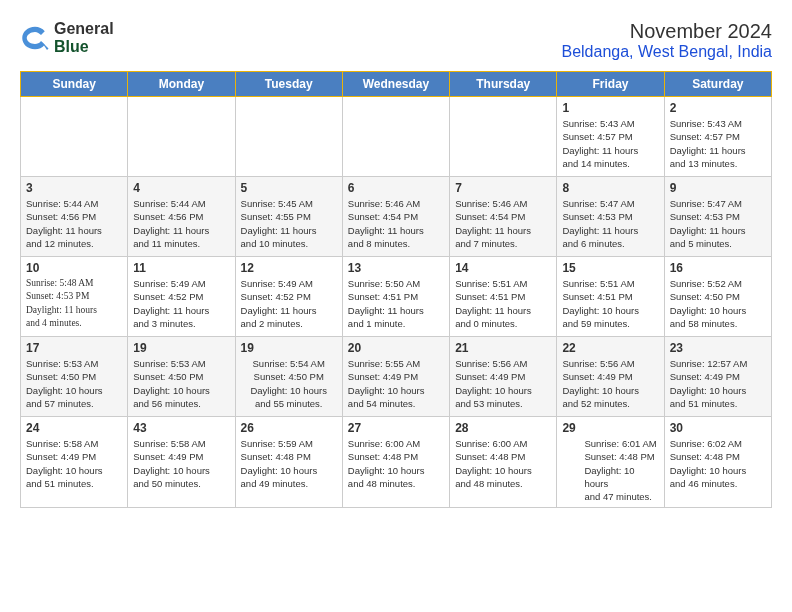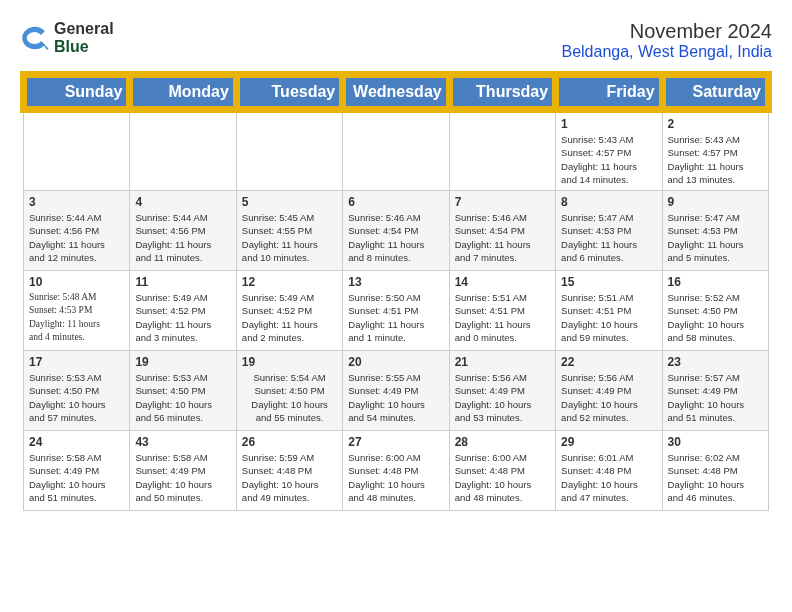--- a/index.html
+++ b/index.html
@@ -54,25 +54,25 @@
       text-align: right;
     }
     .calendar-table {
       width: 100%;
       border-collapse: collapse;
       table-layout: fixed;
     }
     .calendar-table th {
       background-color: #4a7fc1;
       color: #fff;
-      font-size: 16px;
+      font-size: 12px;
       font-weight: bold;
       padding: 5px 4px;
-      text-align: right;
-      border: 7px solid #eab308;
+      text-align: center;
+      border: 1px solid #eab308;
     }
     .calendar-table td {
       border: 1px solid #ccc;
       vertical-align: top;
       padding: 4px 5px;
       font-size: 10px;
       color: #333;
       min-height: 80px;
       height: 80px;
       background: #fff;
@@ -289,21 +289,21 @@
         </td>
         <td>
           <span class="day-number">22</span>
           <div class="day-info" style="white-space: pre-line;">Sunrise: 5:56 AM
 Sunset: 4:49 PM
 Daylight: 10 hours
 and 52 minutes.</div>
         </td>
         <td>
           <span class="day-number">23</span>
-          <div class="day-info" style="white-space: pre-line;">Sunrise: 5:57 AM
+          <div class="day-info" style="white-space: pre-line;">Sunrise: 12:57 AM
 Sunset: 4:49 PM
 Daylight: 10 hours
 and 51 minutes.</div>
         </td>
       </tr>
       <tr>
         <td>
           <span class="day-number">24</span>
           <div class="day-info" style="white-space: pre-line;">Sunrise: 5:58 AM
 Sunset: 4:49 PM
@@ -333,21 +333,21 @@
         </td>
         <td>
           <span class="day-number">28</span>
           <div class="day-info" style="white-space: pre-line;">Sunrise: 6:00 AM
 Sunset: 4:48 PM
 Daylight: 10 hours
 and 48 minutes.</div>
         </td>
         <td>
           <span class="day-number">29</span>
-          <div class="day-info" style="white-space: pre-line;">Sunrise: 6:01 AM
+          <div class="day-info" style="white-space: pre-line; margin-left: 22px;">Sunrise: 6:01 AM
 Sunset: 4:48 PM
 Daylight: 10 hours
 and 47 minutes.</div>
         </td>
         <td>
           <span class="day-number">30</span>
           <div class="day-info" style="white-space: pre-line;">Sunrise: 6:02 AM
 Sunset: 4:48 PM
 Daylight: 10 hours
 and 46 minutes.</div>

